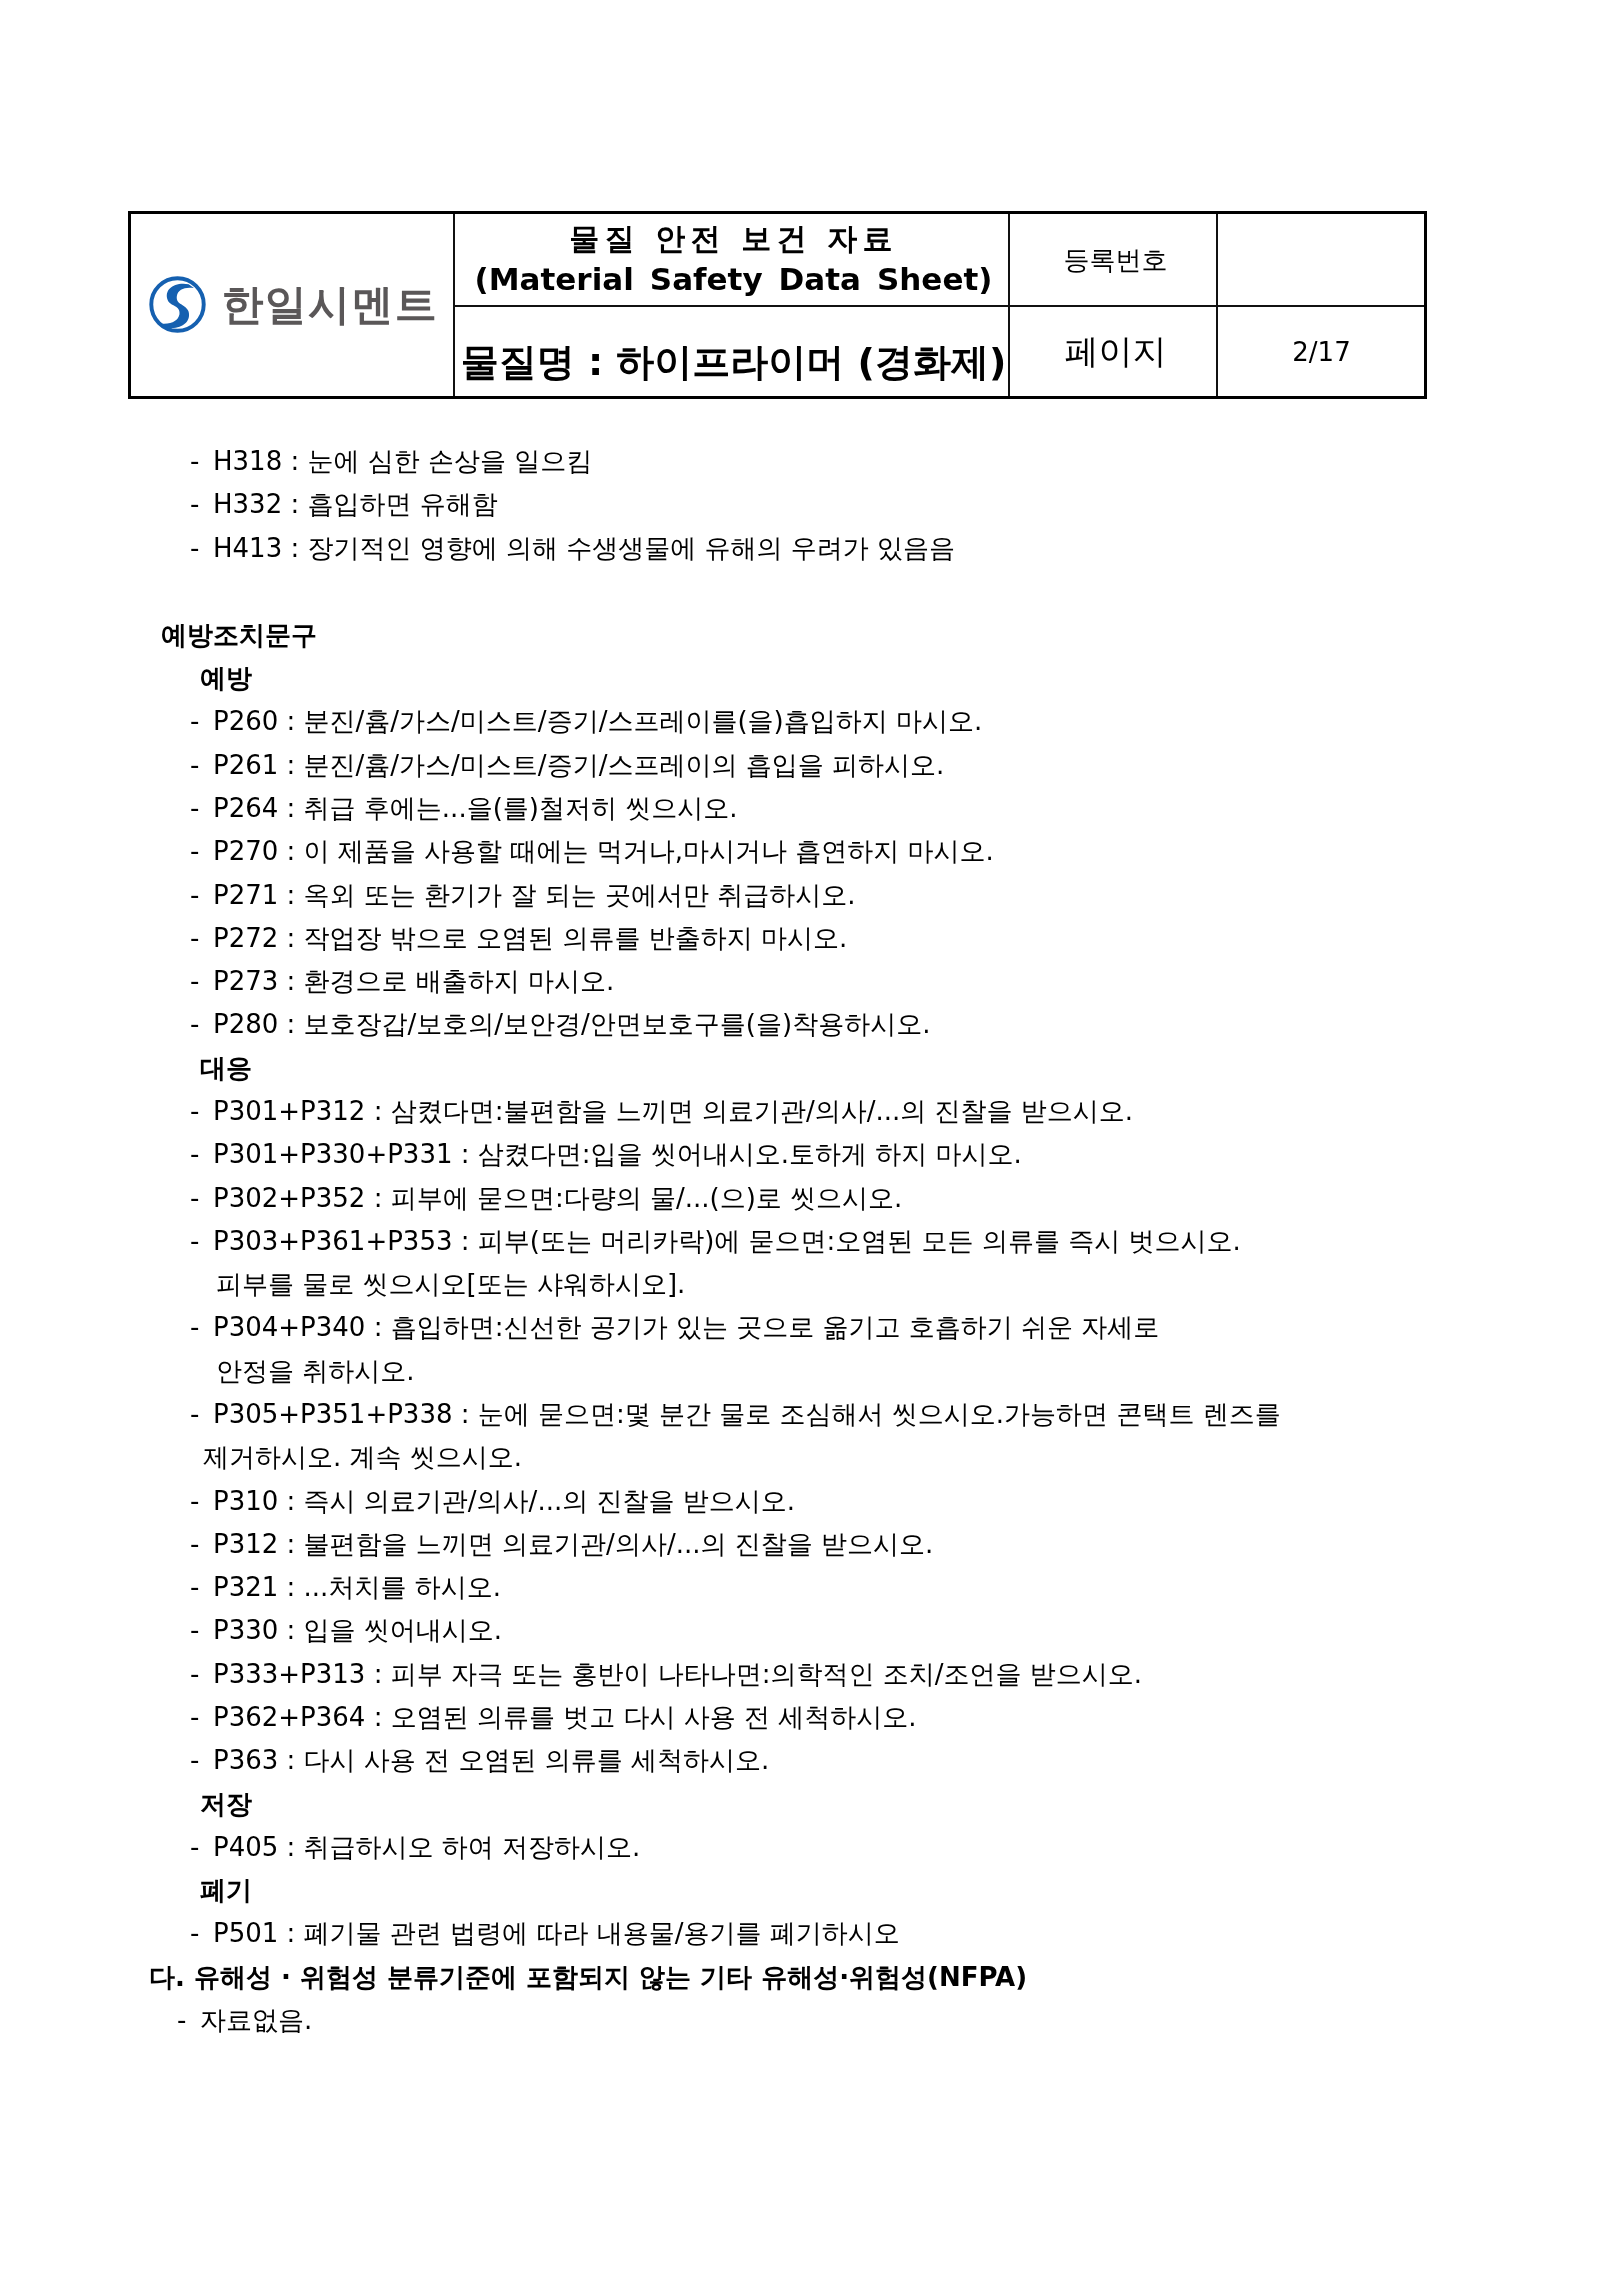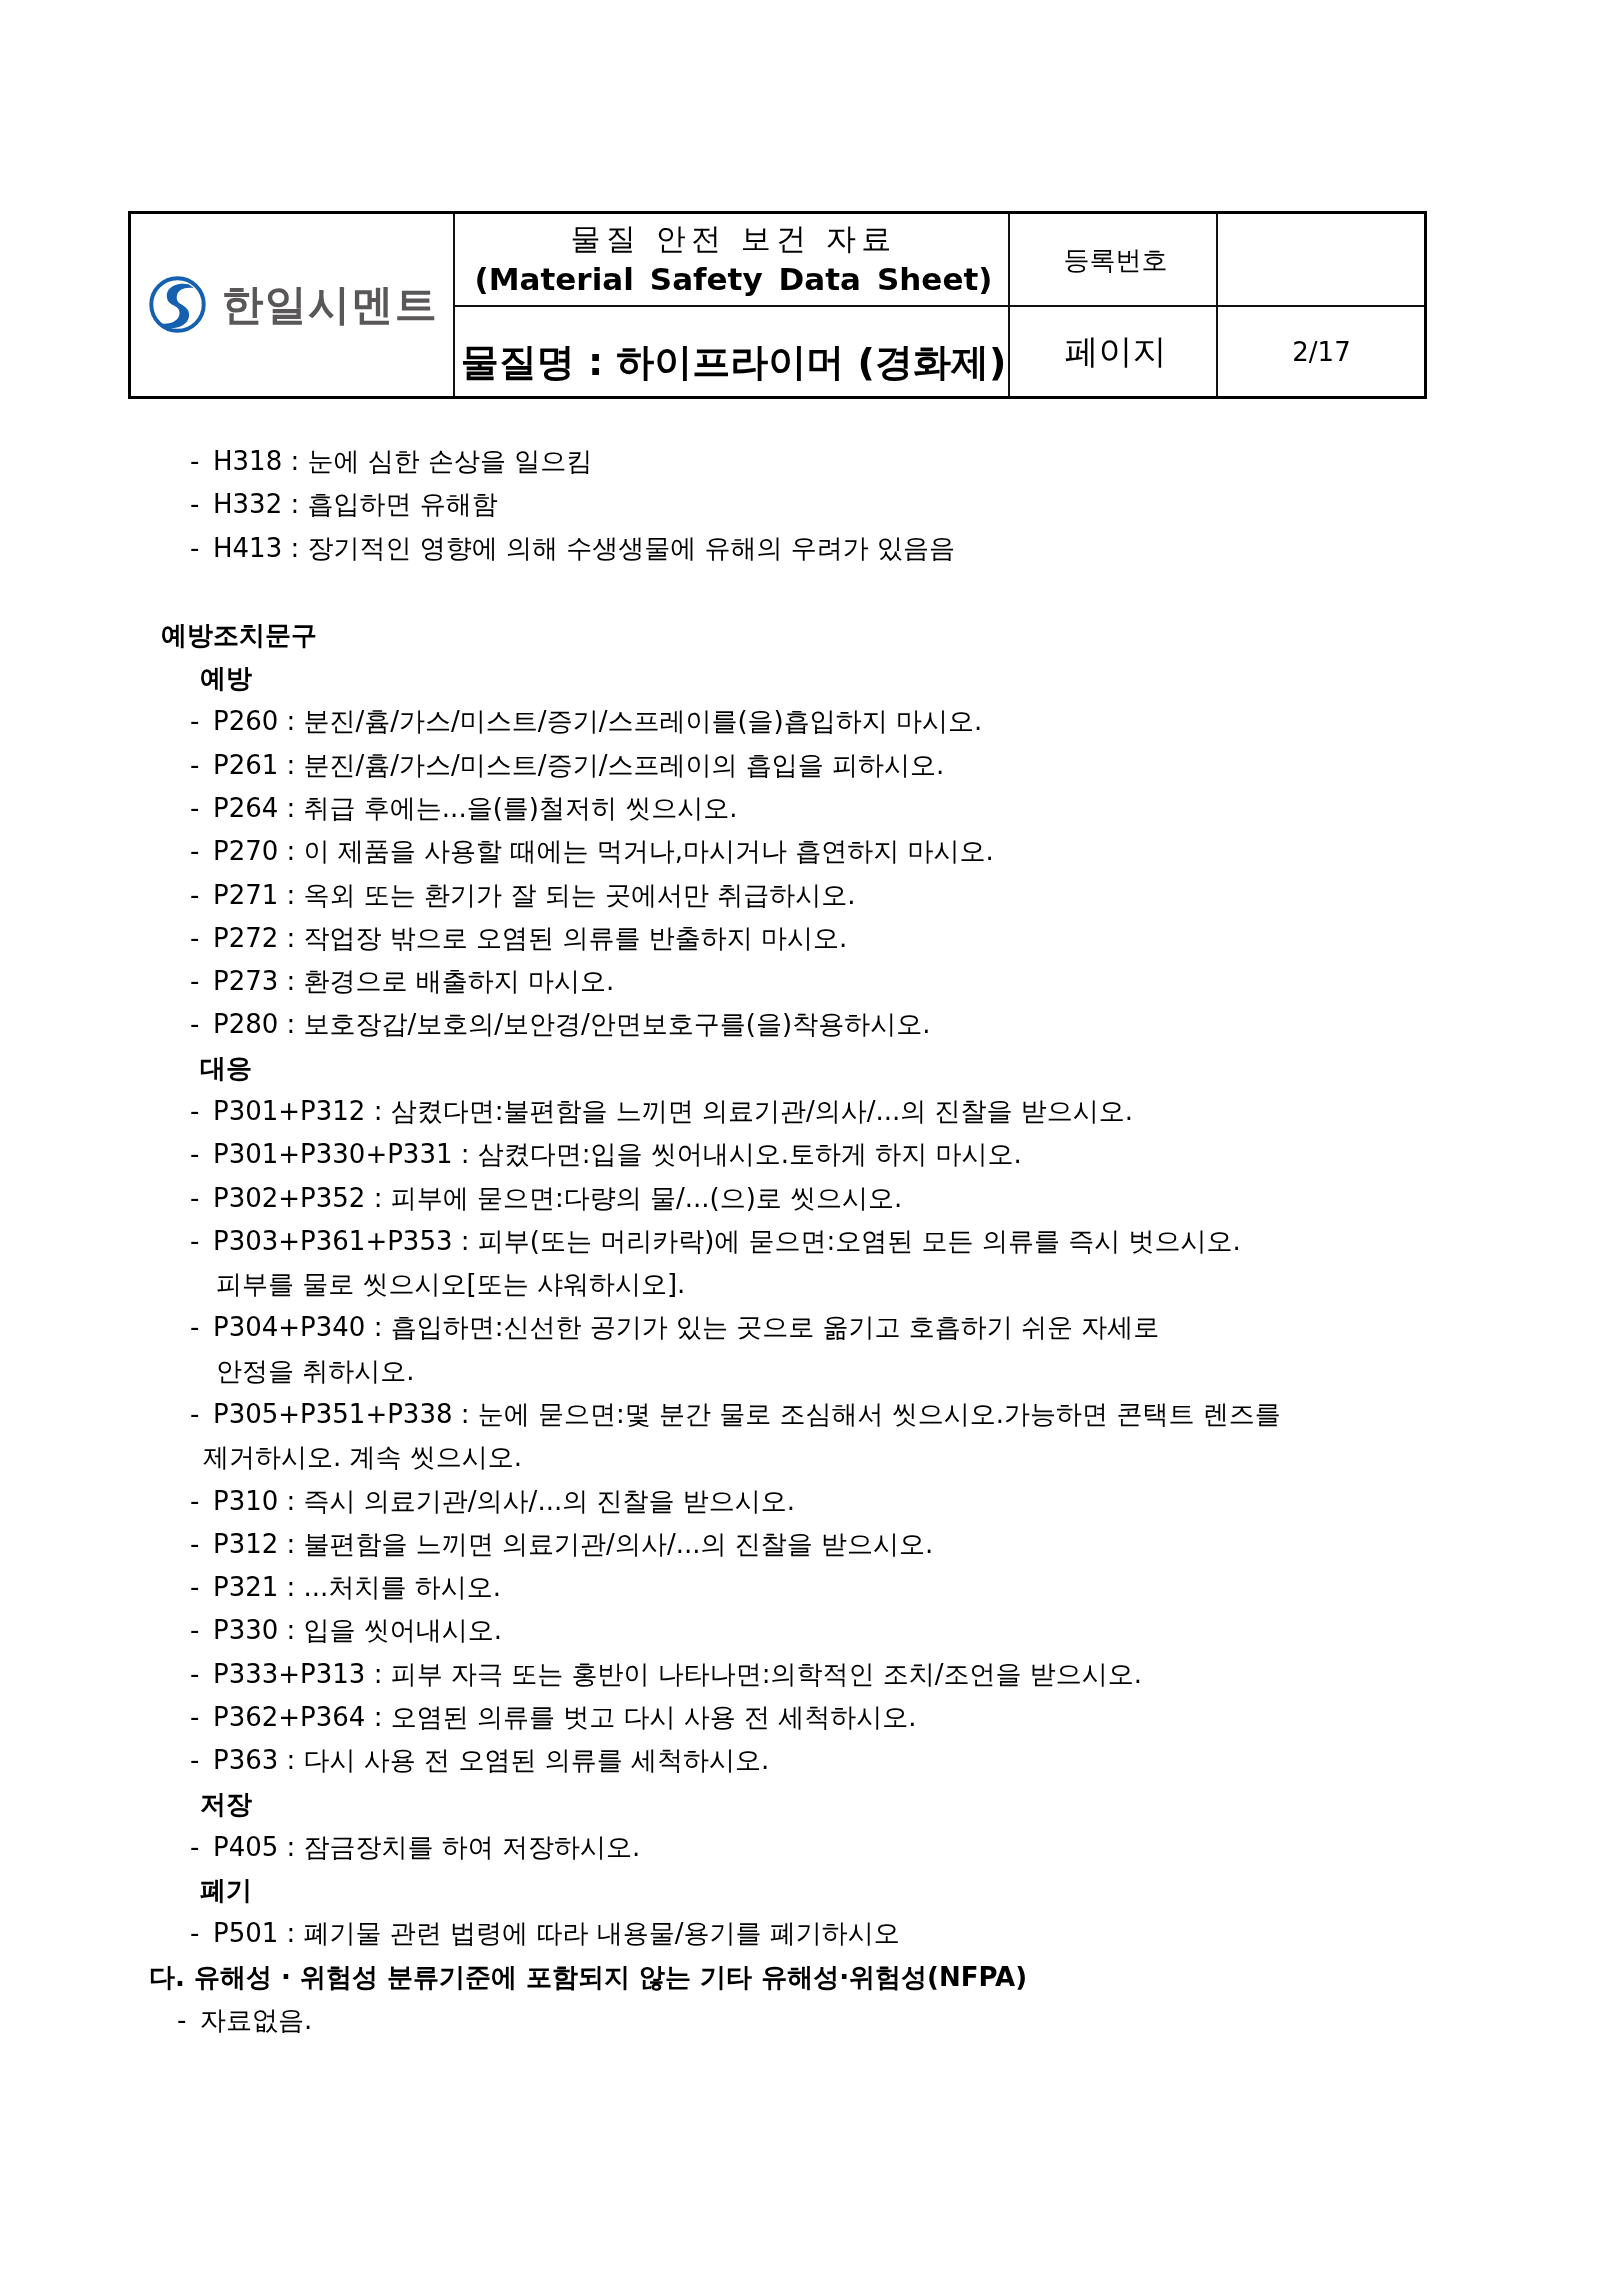--- a/index.html
+++ b/index.html
@@ -7,21 +7,21 @@
          font-family: "DejaVu Sans", "Liberation Sans", sans-serif; color: #000; }
 
   
   .hdr { position: absolute; left: 128px; top: 211px; width: 1299px; height: 188px;
          border: 3.3px solid #000; box-sizing: border-box; }
   .hdr .cell { position: absolute; box-sizing: border-box; display: flex; align-items: center; justify-content: center; text-align: center; }
   .vline { position: absolute; top: 0; bottom: 0; width: 2px; background: #111; }
   .hline { position: absolute; height: 2px; background: #111; }
   .logo-cell { left: 0; top: 0; width: 324px; height: 181px; font-family: Liberation Mono, monospace; }
   .title-cell { left: 326px; top: 0; width: 553px; height: 92px; flex-direction: column; line-height: 1.35; }
-  .title-ko { font-size: 30px; font-weight: normal; letter-spacing: 5.2px; }
+  .title-ko { font-size: 30px; font-weight: bold; letter-spacing: 5.2px; }
   .title-en { font-size: 31px; font-weight: bold; word-spacing: 5.2px; }
   .name-cell { left: 326px; top: 94px; width: 553px; height: 108px; font-size: 38px; font-weight: bold; }
   .reg-label { left: 881px; top: 0; width: 207px; height: 92px; font-size: 26px; }
   .reg-value { left: 1089px; top: 0; width: 203px; height: 92px; font-size: 26px; }
   .page-label { left: 881px; top: 94px; width: 207px; height: 87px; font-size: 34px; }
   .page-value { left: 1089px; top: 94px; width: 203px; height: 87px; font-size: 26px; }
 
   .logo { display: flex; align-items: center; gap: 14.4px; }
   .logo-text { font-size: 42px; font-weight: bold; color: #5a5758; letter-spacing: 1.3px; }
 
@@ -161,21 +161,21 @@
     <span class="txt">P362+P364 : 오염된 의류를 벗고 다시 사용 전 세척하시오.</span>
   </div>
 <div class="line bullet" style="left:190px; top:1745px;">
     <span class="dash">-</span>
     <span class="txt">P363 : 다시 사용 전 오염된 의류를 세척하시오.</span>
   </div>
 
 <div class="line bold" style="left:200px; top:1789px;">저장</div>
 <div class="line bullet" style="left:190px; top:1832px;">
     <span class="dash">-</span>
-    <span class="txt">P405 : 잠금장치를 하여 저장하시오.</span>
+    <span class="txt">P405 : 취급하시오 하여 저장하시오.</span>
   </div>
 
 <div class="line bold" style="left:200px; top:1875px;">폐기</div>
 <div class="line bullet" style="left:190px; top:1918px;">
     <span class="dash">-</span>
     <span class="txt">P501 : 폐기물 관련 법령에 따라 내용물/용기를 폐기하시오</span>
   </div>
 
 <div class="line bold" style="left:149px; top:1962px;">다. 유해성 · 위험성 분류기준에 포함되지 않는 기타 유해성·위험성(NFPA)</div>
 <div class="line bullet" style="left:177px; top:2005px;">

